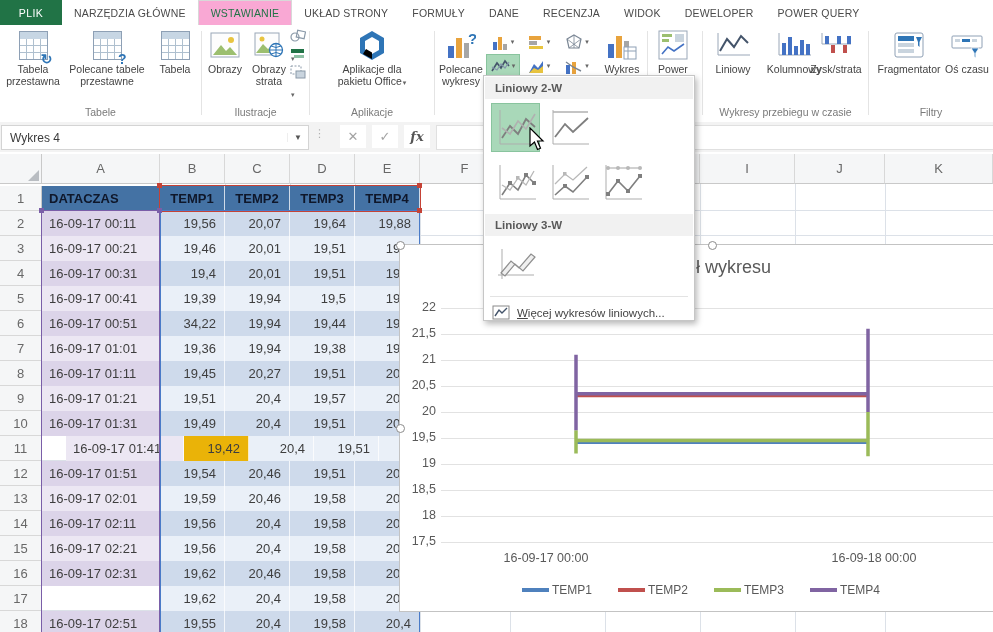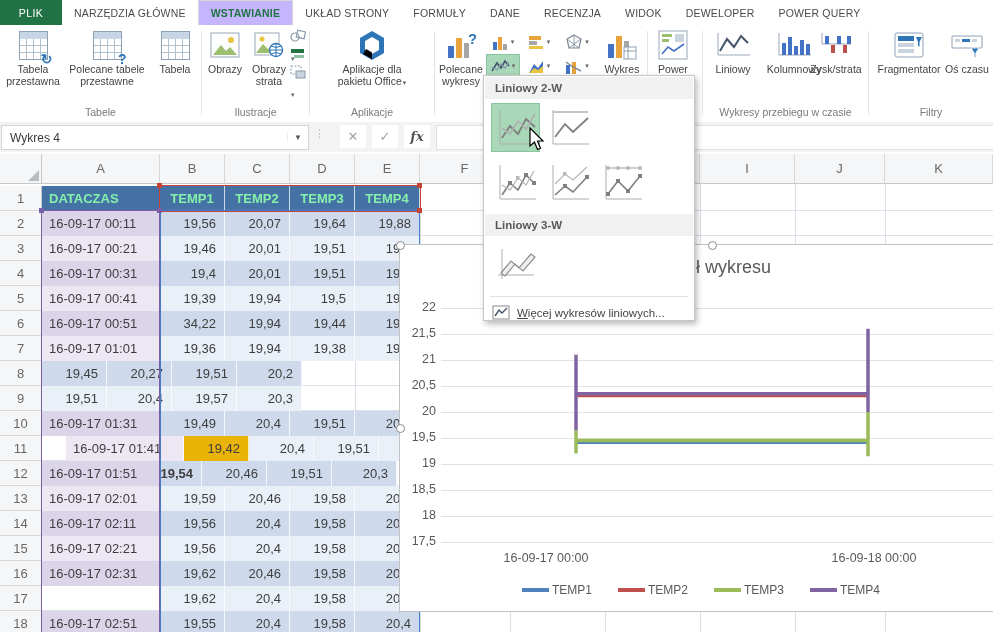--- a/index.html
+++ b/index.html
@@ -3,21 +3,21 @@
 <meta charset="utf-8">
 <style>
   html,body{margin:0;padding:0}
   body{width:993px;height:632px;position:relative;overflow:hidden;background:#fff;
        font-family:"Liberation Sans",sans-serif;-webkit-font-smoothing:antialiased}
   
   .tabbar{position:absolute;left:0;top:0;width:993px;height:25px;background:#fff;display:flex;align-items:stretch}
   .tab-file{width:62px;background:#217346;color:#fff;display:flex;align-items:center;justify-content:center;
             font-size:10.5px;letter-spacing:.4px}
   .tab{display:flex;align-items:center;padding:0 12px;font-size:10.5px;color:#4a4a4a;letter-spacing:.2px;white-space:nowrap}
-  .tab.active{color:#217346;background:#c4b5fd;border:1px solid #d8d8d8;border-bottom:none;font-weight:bold}
+  .tab.active{color:#217346;background:#f9a8d4;border:1px solid #d8d8d8;border-bottom:none;font-weight:normal}
   
   .ribbon{position:absolute;left:0;top:25px;width:993px;height:97px;background:#fff;border-bottom:1px solid #d0d0d0}
   .grp{position:absolute;top:0;height:96px}
   .grp-label{position:absolute;bottom:3px;left:0;right:0;text-align:center;font-size:10.5px;color:#7a7a7a;white-space:nowrap}
   .bigbtn{position:absolute;top:4px;display:flex;flex-direction:column;align-items:center;gap:2px;
           font-size:10.5px;line-height:12px;color:#444;text-align:center;cursor:default}
   .bigbtn .ic{height:32px;display:flex;align-items:center;justify-content:center}
   .vdiv{position:absolute;top:6px;height:84px;width:1px;background:#e4e4e4}
   .dd{font-size:7px;color:#666;margin-left:1px}
   .tbl-ic{width:27px;height:27px;background:#fff;border:1px solid #8ea0b5;position:relative;
@@ -44,21 +44,21 @@
   .cornercell{position:absolute;left:0;top:2px;width:42px;height:30px;background:#f5f6f7;
           border-right:1px solid #c9c9c9;border-bottom:1px solid #c9c9c9;box-sizing:border-box}
   .corner-tri{position:absolute;right:2px;bottom:2px;width:0;height:0;border-left:11px solid transparent;border-bottom:11px solid #b9bdc2}
   .rowhdr{position:absolute;left:0;width:42px;height:25px;line-height:25px;text-align:center;font-size:13px;color:#686868;
           background:#f5f6f7;border-right:1px solid #c9c9c9;border-bottom:1px solid #d8d8d8;box-sizing:border-box}
   .vline{position:absolute;width:1px;background:#dce1e8;top:32px;height:448px}
   .hgrid{position:absolute;left:42px;top:34px;right:0;height:450px;
          background-image:repeating-linear-gradient(to bottom,transparent 0 24px,#dce1e8 24px 25px)}
   .trow{position:absolute;left:42px;height:25px;display:flex}
   .tcell{height:25px;line-height:25px;font-size:13px;color:#3e3e3e;box-sizing:border-box;border-right:1px solid rgba(255,255,255,.75);overflow:hidden}
-  .thead .tcell{color:#86efac;font-weight:bold}
+  .thead .tcell{color:#0f172a;font-weight:bold}
   .num{text-align:right;padding-right:8px}
   .date{text-align:left;padding-left:7px}
   .sel{position:absolute;pointer-events:none;box-sizing:border-box}
   .hd{position:absolute;width:5px;height:5px}
   
   .chart{position:absolute;left:399px;top:244px;width:600px;height:368px;background:#fff;
          border:1px solid #c3c3c3;border-right:none;box-sizing:border-box;z-index:5}
   .chart-title{position:absolute;left:40px;width:553px;top:12px;text-align:center;font-size:18px;color:#595959}
   .gline{position:absolute;left:41px;width:559px;height:1px;background:#e2e2e2}
   .ylab{position:absolute;left:0;width:36px;text-align:right;font-size:12.5px;color:#595959}
@@ -458,26 +458,28 @@
         <div class="tcell num" style="width: 65px; background: rgb(206, 218, 235);">19,9</div>
       </div>
       <div class="trow" style="top: 184px;">
         <div class="tcell date" style="width: 118px; background: rgb(236, 231, 243);">16-09-17 01:01</div>
         <div class="tcell num" style="width: 65px; background: rgb(234, 240, 248);">19,36</div>
         <div class="tcell num" style="width: 65px; background: rgb(234, 240, 248);">19,94</div>
         <div class="tcell num" style="width: 65px; background: rgb(234, 240, 248);">19,38</div>
         <div class="tcell num" style="width: 65px; background: rgb(234, 240, 248);">19,9</div>
       </div>
       <div class="trow" style="top: 209px;">
+        <div class="tcell date" style="width: 118px; background: rgb(220, 212, 233);">16-09-17 01:11</div>
         <div class="tcell num" style="width: 65px; background: rgb(206, 218, 235);">19,45</div>
         <div class="tcell num" style="width: 65px; background: rgb(206, 218, 235);">20,27</div>
         <div class="tcell num" style="width: 65px; background: rgb(206, 218, 235);">19,51</div>
         <div class="tcell num" style="width: 65px; background: rgb(206, 218, 235);">20,2</div>
       </div>
       <div class="trow" style="top: 234px;">
+        <div class="tcell date" style="width: 118px; background: rgb(236, 231, 243);">16-09-17 01:21</div>
         <div class="tcell num" style="width: 65px; background: rgb(234, 240, 248);">19,51</div>
         <div class="tcell num" style="width: 65px; background: rgb(234, 240, 248);">20,4</div>
         <div class="tcell num" style="width: 65px; background: rgb(234, 240, 248);">19,57</div>
         <div class="tcell num" style="width: 65px; background: rgb(234, 240, 248);">20,3</div>
       </div>
       <div class="trow" style="top: 259px;">
         <div class="tcell date" style="width: 118px; background: rgb(220, 212, 233);">16-09-17 01:31</div>
         <div class="tcell num" style="width: 65px; background: rgb(206, 218, 235);">19,49</div>
         <div class="tcell num" style="width: 65px; background: rgb(206, 218, 235);">20,4</div>
         <div class="tcell num" style="width: 65px; background: rgb(206, 218, 235);">19,51</div>
@@ -485,21 +487,21 @@
       </div>
       <div class="trow" style="top: 284px; margin-left: 24px;">
         <div class="tcell date" style="width: 118px; background: rgb(236, 231, 243);">16-09-17 01:41</div>
         <div class="tcell num" style="width: 65px; background: #eab308;">19,42</div>
         <div class="tcell num" style="width: 65px; background: rgb(234, 240, 248);">20,4</div>
         <div class="tcell num" style="width: 65px; background: rgb(234, 240, 248);">19,51</div>
         <div class="tcell num" style="width: 65px; background: rgb(234, 240, 248);">20,3</div>
       </div>
       <div class="trow" style="top: 309px;">
         <div class="tcell date" style="width: 118px; background: rgb(220, 212, 233);">16-09-17 01:51</div>
-        <div class="tcell num" style="width: 42px; background: rgb(206, 218, 235); font-weight: bold;">19,54</div>
+        <div class="tcell num" style="width: 65px; background: rgb(206, 218, 235);">19,54</div>
         <div class="tcell num" style="width: 65px; background: rgb(206, 218, 235);">20,46</div>
         <div class="tcell num" style="width: 65px; background: rgb(206, 218, 235);">19,51</div>
         <div class="tcell num" style="width: 65px; background: rgb(206, 218, 235);">20,3</div>
       </div>
       <div class="trow" style="top: 334px;">
         <div class="tcell date" style="width: 118px; background: rgb(236, 231, 243);">16-09-17 02:01</div>
         <div class="tcell num" style="width: 65px; background: rgb(234, 240, 248);">19,59</div>
         <div class="tcell num" style="width: 65px; background: rgb(234, 240, 248);">20,46</div>
         <div class="tcell num" style="width: 65px; background: rgb(234, 240, 248);">19,58</div>
         <div class="tcell num" style="width: 65px; background: rgb(234, 240, 248);">20,3</div>

